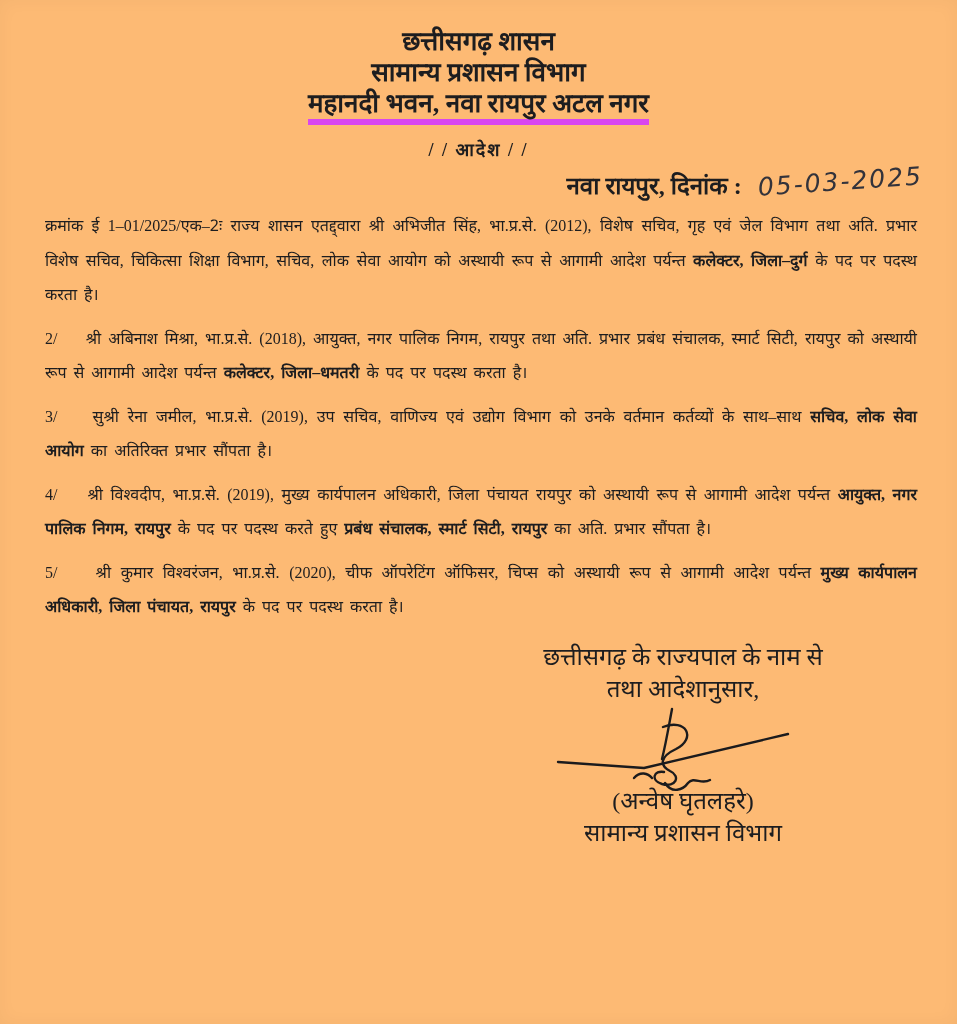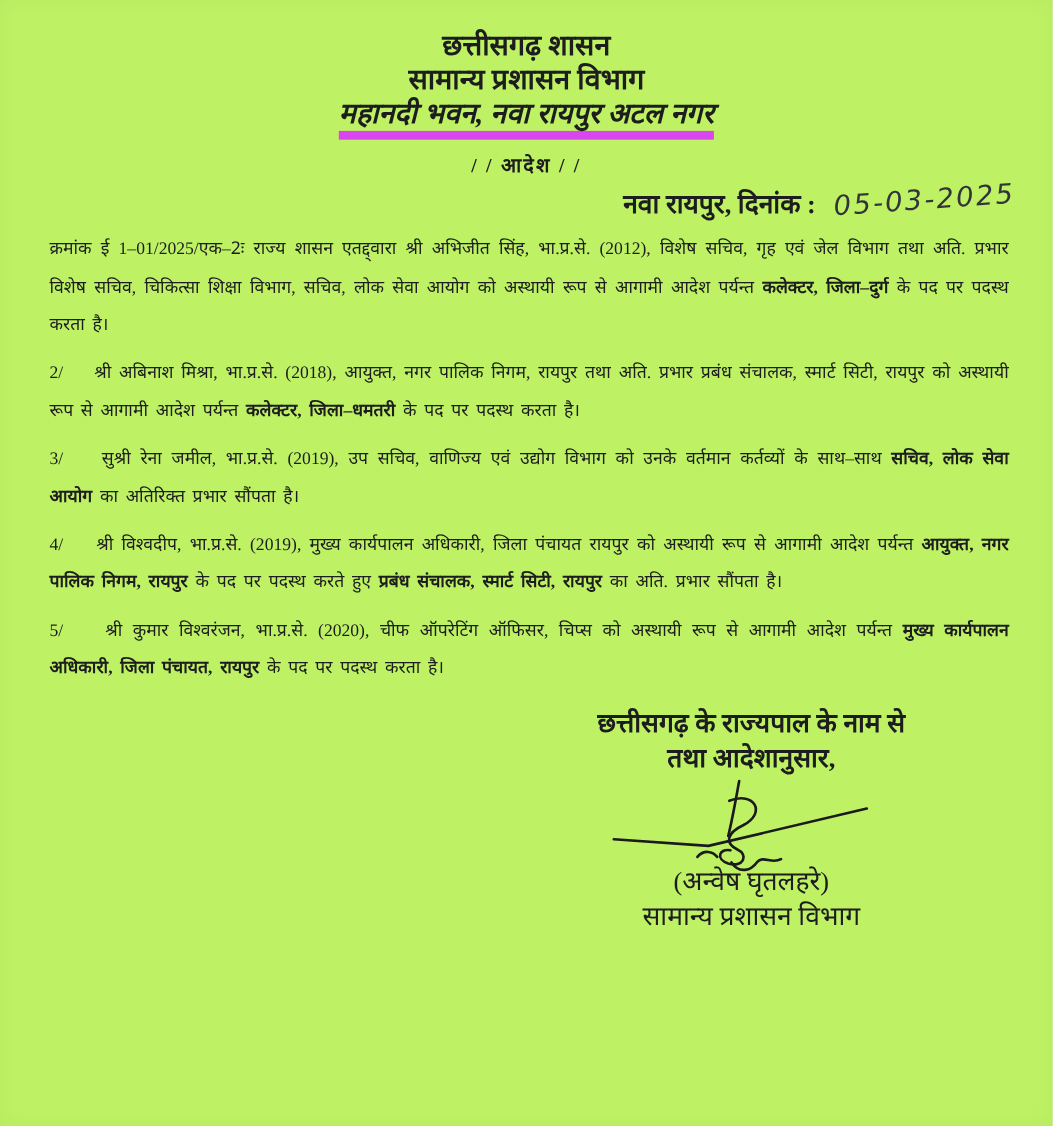--- a/index.html
+++ b/index.html
@@ -1,30 +1,30 @@
 <!DOCTYPE html>
 <html lang="hi"><head>
 <meta charset="utf-8">
 <style>
   html,body{margin:0;padding:0;background:#e8e8e6;}
   .page{
     position:relative;
     width:957px;height:1024px;
     margin:0 auto;
-    background:#bef264;
+    background:#fdba74;
     color:#1d1d1f;
     font-family:"Liberation Serif","DejaVu Serif",serif;
     overflow:hidden;
     box-shadow:inset 0 0 18px rgba(0,0,0,0.04);
   }
   
   .doc-header{padding-top:26px;text-align:center;}
   .hline{font-size:26px;font-weight:700;line-height:31px;}
   .hline.addr{display:block;}
-  .hline.addr span{border-bottom:8px solid #d946ef;padding-bottom:1px;font-style:italic;}
+  .hline.addr span{border-bottom:6px solid #d946ef;padding-bottom:1px;}
   .order-title{
     text-align:center;font-size:18px;font-weight:700;
     letter-spacing:2px;margin-top:16px;line-height:30px;
   }
   
   .dateline{
     text-align:right;padding-right:34px;margin-top:6px;
     font-size:24px;font-weight:600;line-height:30px;white-space:nowrap;
   }
   .hw{
@@ -43,21 +43,21 @@
     font-size:16px;line-height:34.5px;
     text-align:justify;
     word-spacing:3px;
   }
   .doc-body p span.b{font-weight:700;}
   
   .signoff{
     width:460px;margin:16px 44px 0 auto;
     text-align:center;font-size:24px;line-height:32px;
   }
-  .signoff .so-line{font-weight:700;text-align:center;}
+  .signoff .so-line{font-weight:400;text-align:center;}
   .sig-wrap{height:84px;position:relative;margin-top:2px;}
   .sig-wrap svg{position:absolute;left:95px;top:-2px;}
   .so-name{margin-top:-6px;}
 </style>
 </head>
 <body>
 
 <div class="page">
 
   <header class="doc-header">

